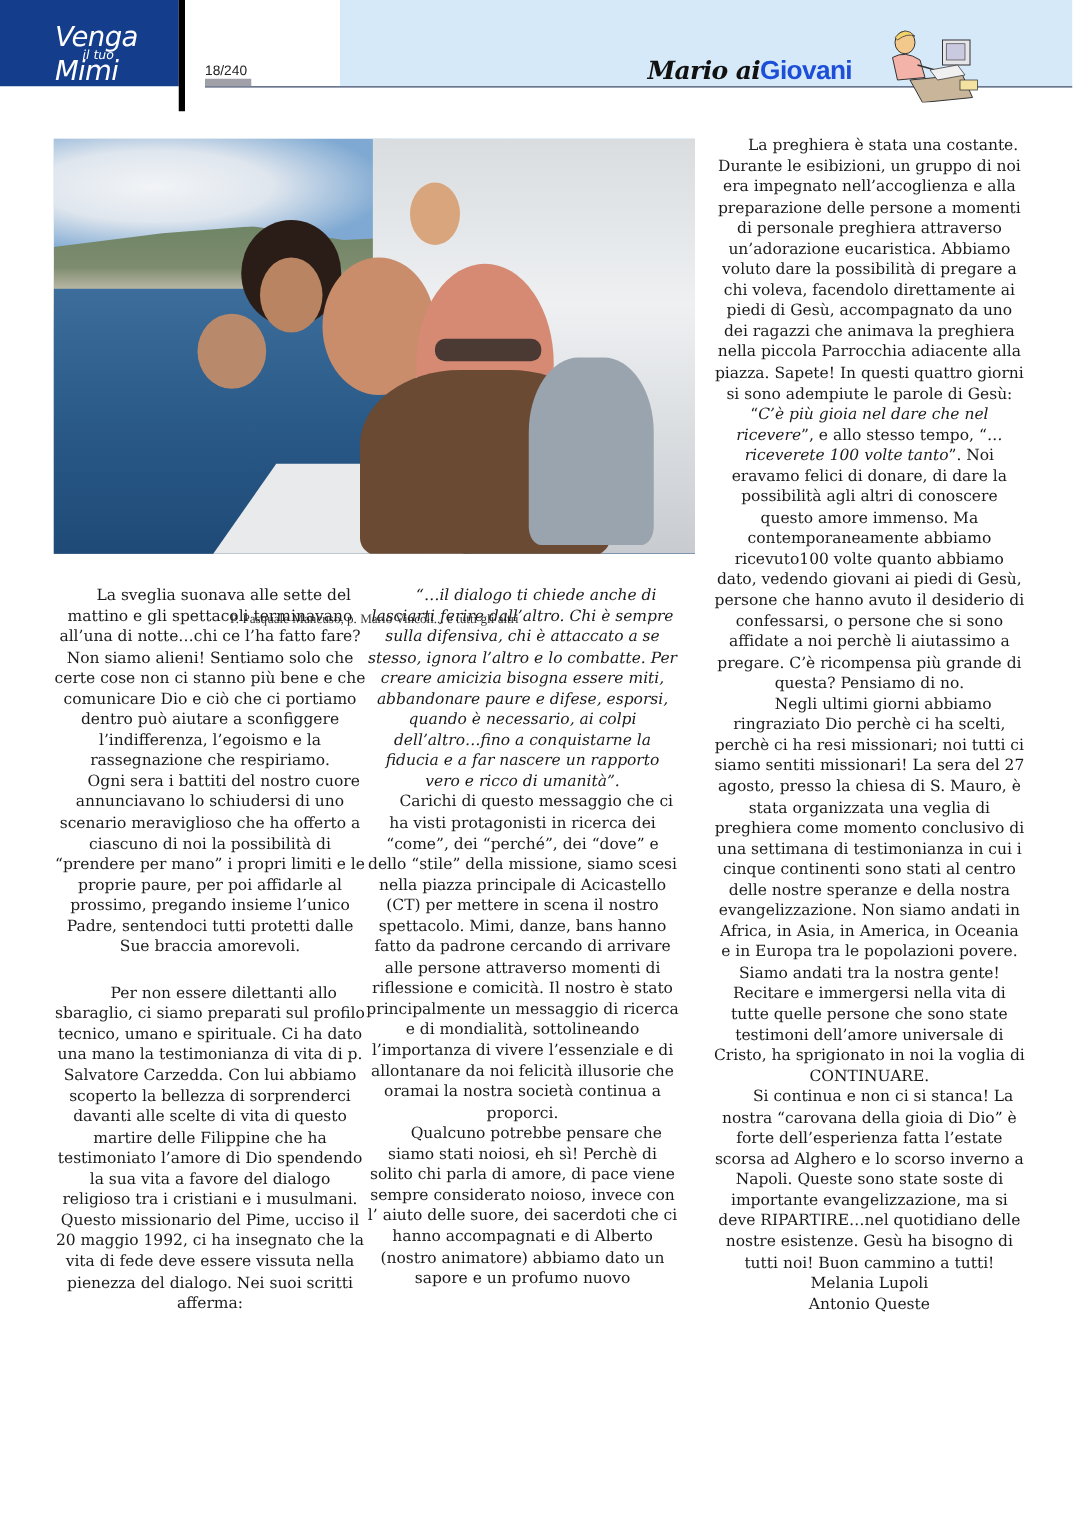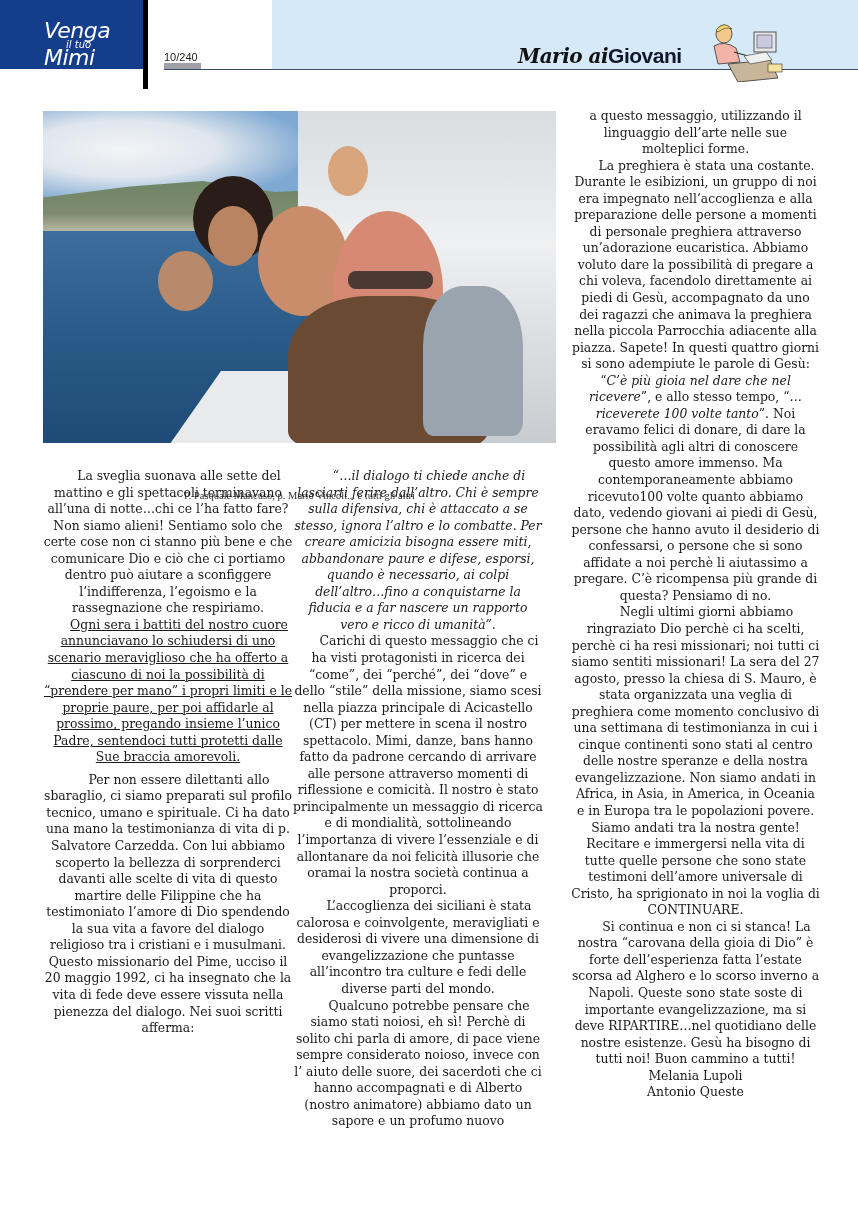--- a/index.html
+++ b/index.html
@@ -26,21 +26,21 @@
     }
     .pagebar { position: absolute; left: 164px; top: 63px; width: 37px; height: 6px; background: #a0a0a8; }
     .hdr-right {
       position: absolute; left: 272px; top: 0; width: 586px; height: 69px; background: #d6e9f8;
     }
     .hdr-line { position: absolute; left: 164px; top: 69px; width: 694px; height: 1px; background: #3b4a6b; }
     .section-title {
       position: absolute; left: 518px; top: 44px; font-size: 20px; font-weight: bold;
       font-style: italic; color: #111; font-family: "DejaVu Serif", serif; letter-spacing: -0.5px;
     }
-    .section-title .red { color: #0f172a; font-family: "Liberation Sans", sans-serif; font-style: normal; font-size: 21px; }
+    .section-title .red { color: #1d4ed8; font-family: "Liberation Sans", sans-serif; font-style: normal; font-size: 21px; }
     .clip-art { position: absolute; left: 708px; top: 20px; width: 80px; height: 62px; }
 
     .photo {
       position: absolute; left: 43px; top: 111px; width: 513px; height: 332px; overflow: hidden;
       background: linear-gradient(180deg, #8fb6d8 0%, #c7d7e6 25%, #7b8f7a 40%, #2f5f8c 47%, #23507c 100%);
     }
     .photo .sky { position:absolute; left:0; top:0; width:270px; height:95px;
       background: radial-gradient(ellipse at 30% 40%, #f2f4f6 0%, #dfe6ee 35%, #7fa9d2 70%); }
     .photo .mount { position:absolute; left:0; top:70px; width:290px; height:55px;
       background: linear-gradient(180deg,#6f8566 0%, #7e8c6e 60%, #c9c3b4 100%);
@@ -74,21 +74,21 @@
 
 <div class="hdr-left"></div>
 <div class="logo">
   <span class="l1">Venga</span>
   <span class="l2">il tuo</span>
   <span class="l3">Mimi</span>
 </div>
 <div class="vbar"></div>
 <div class="hdr-right"></div>
 <div class="hdr-line"></div>
-<div class="pagenum">10/240</div>
+<div class="pagenum">18/240</div>
 <div class="pagebar"></div>
 <div class="section-title"><span>Mario ai</span><span class="red">Giovani</span></div>
 <svg class="clip-art" viewBox="0 0 80 62">
   <ellipse cx="16" cy="14" rx="8" ry="9" fill="#f3c98b" stroke="#333" stroke-width="0.8"></ellipse>
   <path d="M8 10 Q16 0 24 9 Q18 6 10 12Z" fill="#f2d36b" stroke="#333" stroke-width="0.6"></path>
   <path d="M6 26 Q16 20 28 28 L32 42 L10 44Z" fill="#f4b3a8" stroke="#333" stroke-width="0.8"></path>
   <path d="M26 32 L40 36" stroke="#333" stroke-width="1.2"></path>
   <path d="M20 44 L62 40 L70 58 L30 62Z" fill="#c9b59a" stroke="#333" stroke-width="0.8"></path>
   <rect x="46" y="12" width="22" height="20" fill="#e6e6ea" stroke="#333" stroke-width="0.8"></rect>
   <rect x="49" y="15" width="15" height="13" fill="#c9c9df" stroke="#333" stroke-width="0.5"></rect>
@@ -109,31 +109,29 @@
   <div class="face" style="left:215px;top:95px;width:90px;height:110px;background:#c98d6c;"></div>
   <div class="face" style="left:290px;top:100px;width:110px;height:160px;background:#d68a74;"></div>
   <div style="position:absolute;left:305px;top:160px;width:85px;height:18px;background:#4a3a33;border-radius:8px;"></div>
   <div class="shirt" style="left:245px;top:185px;width:200px;height:150px;background:#6b4a34;"></div>
   <div class="shirt" style="left:380px;top:175px;width:100px;height:150px;background:#9aa4ae;"></div>
 </div>
 <div class="caption">P. Pasquale Mancuso, p. Mario Vincoli... e tutti gli altri</div>
 
 <div class="col col1">
   <p class="ind">La sveglia suonava alle sette del mattino e gli spettacoli terminavano all’una di notte…chi ce l’ha fatto fare? Non siamo alieni! Sentiamo solo che certe cose non ci stanno più bene e che comunicare Dio e ciò che ci portiamo dentro può aiutare a sconfiggere l’indifferenza, l’egoismo e la rassegnazione che respiriamo.</p>
-  <p class="ind" style="margin-bottom:6px;text-decoration:underline;">Ogni sera i battiti del nostro cuore annunciavano lo schiudersi di uno scenario meraviglioso che ha offerto a ciascuno di noi la possibilità di “prendere per mano” i propri limiti e le proprie paure, per poi affidarle al prossimo, pregando insieme l’unico Padre, sentendoci tutti protetti dalle Sue braccia amorevoli.</p>
+  <p class="ind" style="margin-bottom:20px;">Ogni sera i battiti del nostro cuore annunciavano lo schiudersi di uno scenario meraviglioso che ha offerto a ciascuno di noi la possibilità di “prendere per mano” i propri limiti e le proprie paure, per poi affidarle al prossimo, pregando insieme l’unico Padre, sentendoci tutti protetti dalle Sue braccia amorevoli.</p>
   <p class="ind">Per non essere dilettanti allo sbaraglio, ci siamo preparati sul profilo tecnico, umano e spirituale. Ci ha dato una mano la testimonianza di vita di p. Salvatore Carzedda. Con lui abbiamo scoperto la bellezza di sorprenderci davanti alle scelte di vita di questo martire delle Filippine che ha testimoniato l’amore di Dio spendendo la sua vita a favore del dialogo religioso tra i cristiani e i musulmani. Questo missionario del Pime, ucciso il 20 maggio 1992, ci ha insegnato che la vita di fede deve essere vissuta nella pienezza del dialogo. Nei suoi scritti afferma:</p>
 </div>
 
 <div class="col col2">
   <p class="ind it">“…il dialogo ti chiede anche di lasciarti ferire dall’altro. Chi è sempre sulla difensiva, chi è attaccato a se stesso, ignora l’altro e lo combatte. Per creare amicizia bisogna essere miti, abbandonare paure e difese, esporsi, quando è necessario, ai colpi dell’altro…fino a conquistarne la fiducia e a far nascere un rapporto vero e ricco di umanità”.</p>
   <p class="ind">Carichi di questo messaggio che ci ha visti protagonisti in ricerca dei “come”, dei “perché”, dei “dove” e dello “stile” della missione, siamo scesi nella piazza principale di Acicastello (CT) per mettere in scena il nostro spettacolo. Mimi, danze, bans hanno fatto da padrone cercando di arrivare alle persone attraverso momenti di riflessione e comicità. Il nostro è stato principalmente un messaggio di ricerca e di mondialità, sottolineando l’importanza di vivere l’essenziale e di allontanare da noi felicità illusorie che oramai la nostra società continua a proporci.</p>
-  <p class="ind">L’accoglienza dei siciliani è stata calorosa e coinvolgente, meravigliati e desiderosi di vivere una dimensione di evangelizzazione che puntasse all’incontro tra culture e fedi delle diverse parti del mondo.</p>
   <p class="ind">Qualcuno potrebbe pensare che siamo stati noiosi, eh sì! Perchè di solito chi parla di amore, di pace viene sempre considerato noioso, invece con l’ aiuto delle suore, dei sacerdoti che ci hanno accompagnati e di Alberto (nostro animatore) abbiamo dato un sapore e un profumo nuovo</p>
 </div>
 
 <div class="col col3">
-  <p>a questo messaggio, utilizzando il linguaggio dell’arte nelle sue molteplici forme.</p>
   <p class="ind"><span>La preghiera è stata una costante. Durante le esibizioni, un gruppo di noi era impegnato nell’accoglienza e alla preparazione delle persone a momenti di personale preghiera attraverso un’adorazione eucaristica. Abbiamo voluto dare la possibilità di pregare a chi voleva, facendolo direttamente ai piedi di Gesù, accompagnato da uno dei ragazzi che animava la preghiera nella piccola Parrocchia adiacente alla piazza. Sapete! In questi quattro giorni si sono adempiute le parole di Gesù: “</span><span class="it">C’è più gioia nel dare che nel ricevere</span><span>”, e allo stesso tempo, “</span><span class="it">… riceverete 100 volte tanto</span><span>”. Noi eravamo felici di donare, di dare la possibilità agli altri di conoscere questo amore immenso. Ma contemporaneamente abbiamo ricevuto100 volte quanto abbiamo dato, vedendo giovani ai piedi di Gesù, persone che hanno avuto il desiderio di confessarsi, o persone che si sono affidate a noi perchè li aiutassimo a pregare. C’è ricompensa più grande di questa? Pensiamo di no.</span></p>
   <p class="ind">Negli ultimi giorni abbiamo ringraziato Dio perchè ci ha scelti, perchè ci ha resi missionari; noi tutti ci siamo sentiti missionari! La sera del 27 agosto, presso la chiesa di S. Mauro, è stata organizzata una veglia di preghiera come momento conclusivo di una settimana di testimonianza in cui i cinque continenti sono stati al centro delle nostre speranze e della nostra evangelizzazione. Non siamo andati in Africa, in Asia, in America, in Oceania e in Europa tra le popolazioni povere. Siamo andati tra la nostra gente! Recitare e immergersi nella vita di tutte quelle persone che sono state testimoni dell’amore universale di Cristo, ha sprigionato in noi la voglia di CONTINUARE.</p>
   <p class="ind">Si continua e non ci si stanca! La nostra “carovana della gioia di Dio” è forte dell’esperienza fatta l’estate scorsa ad Alghero e lo scorso inverno a Napoli. Queste sono state soste di importante evangelizzazione, ma si deve RIPARTIRE…nel quotidiano delle nostre esistenze. Gesù ha bisogno di tutti noi!  Buon cammino a tutti!</p>
   <p class="sig">Melania Lupoli</p>
   <p class="sig">Antonio Queste</p>
 </div>
 
 </body></html>

